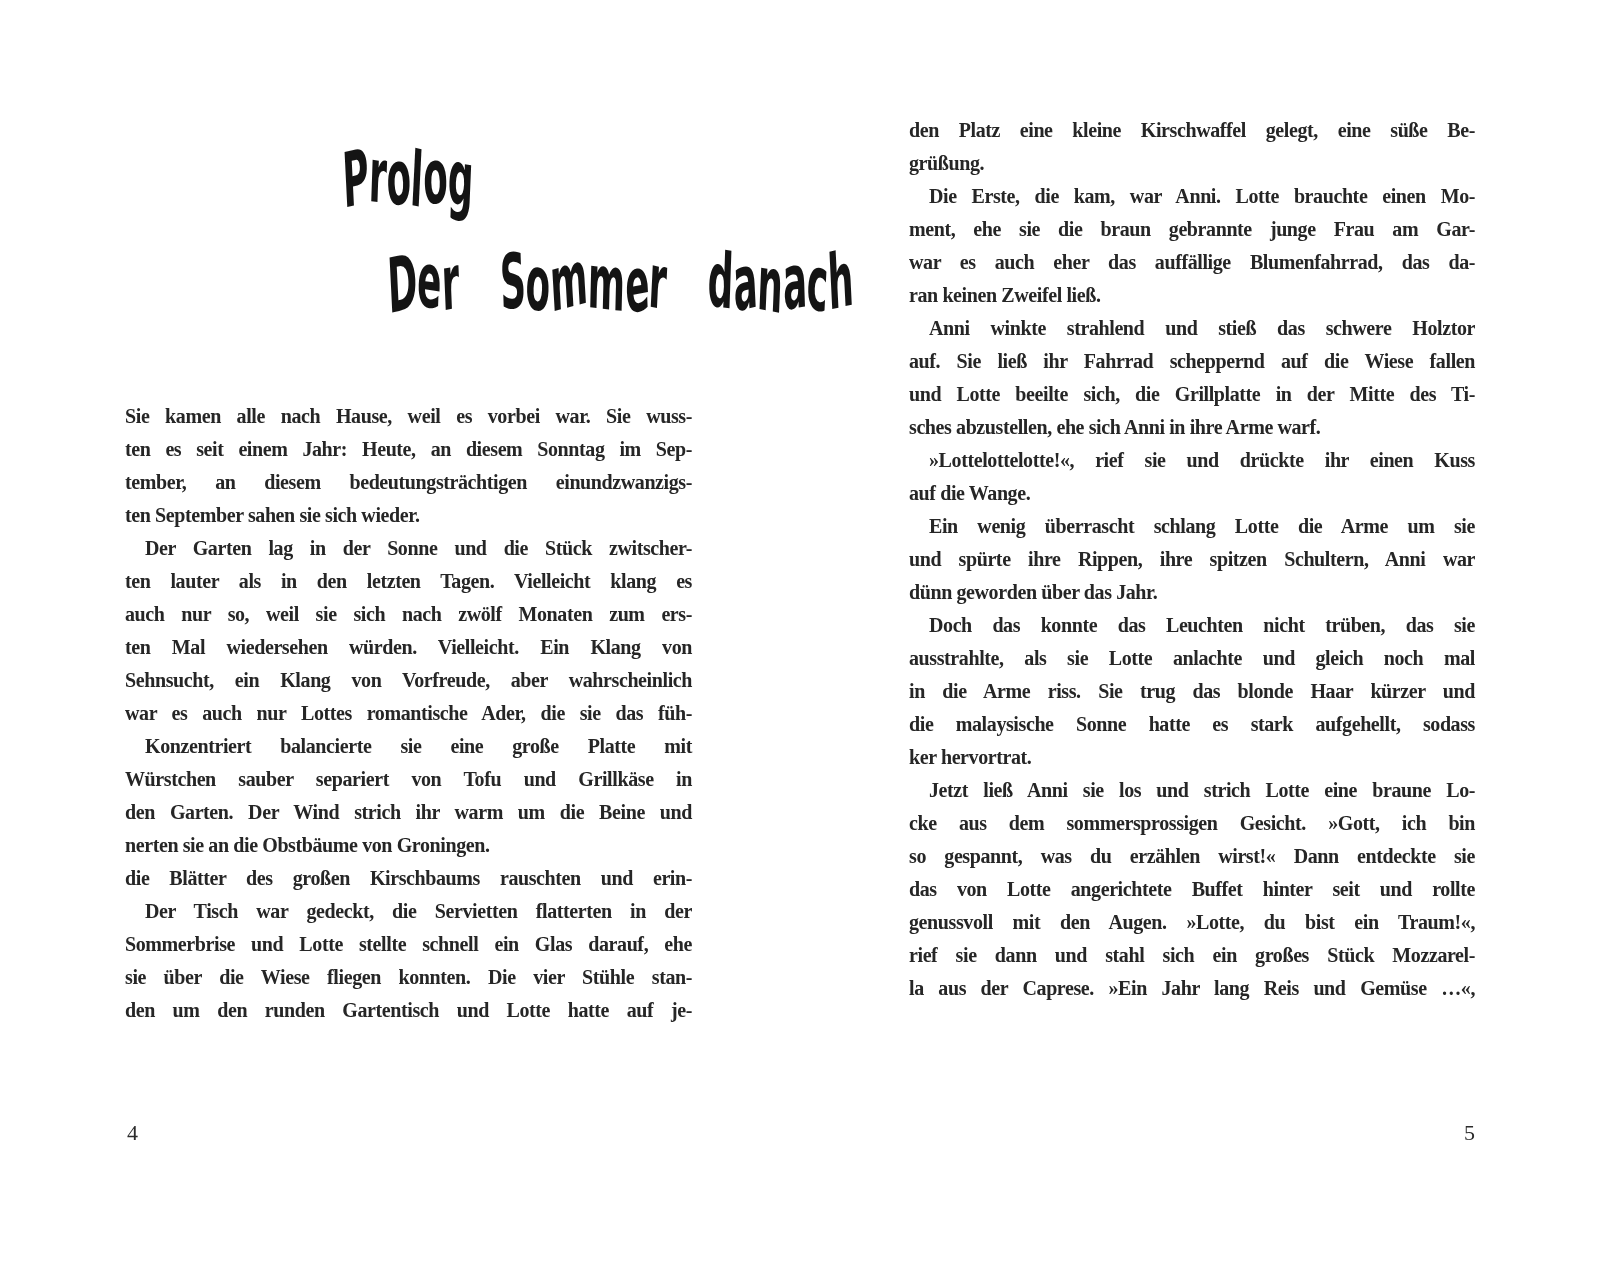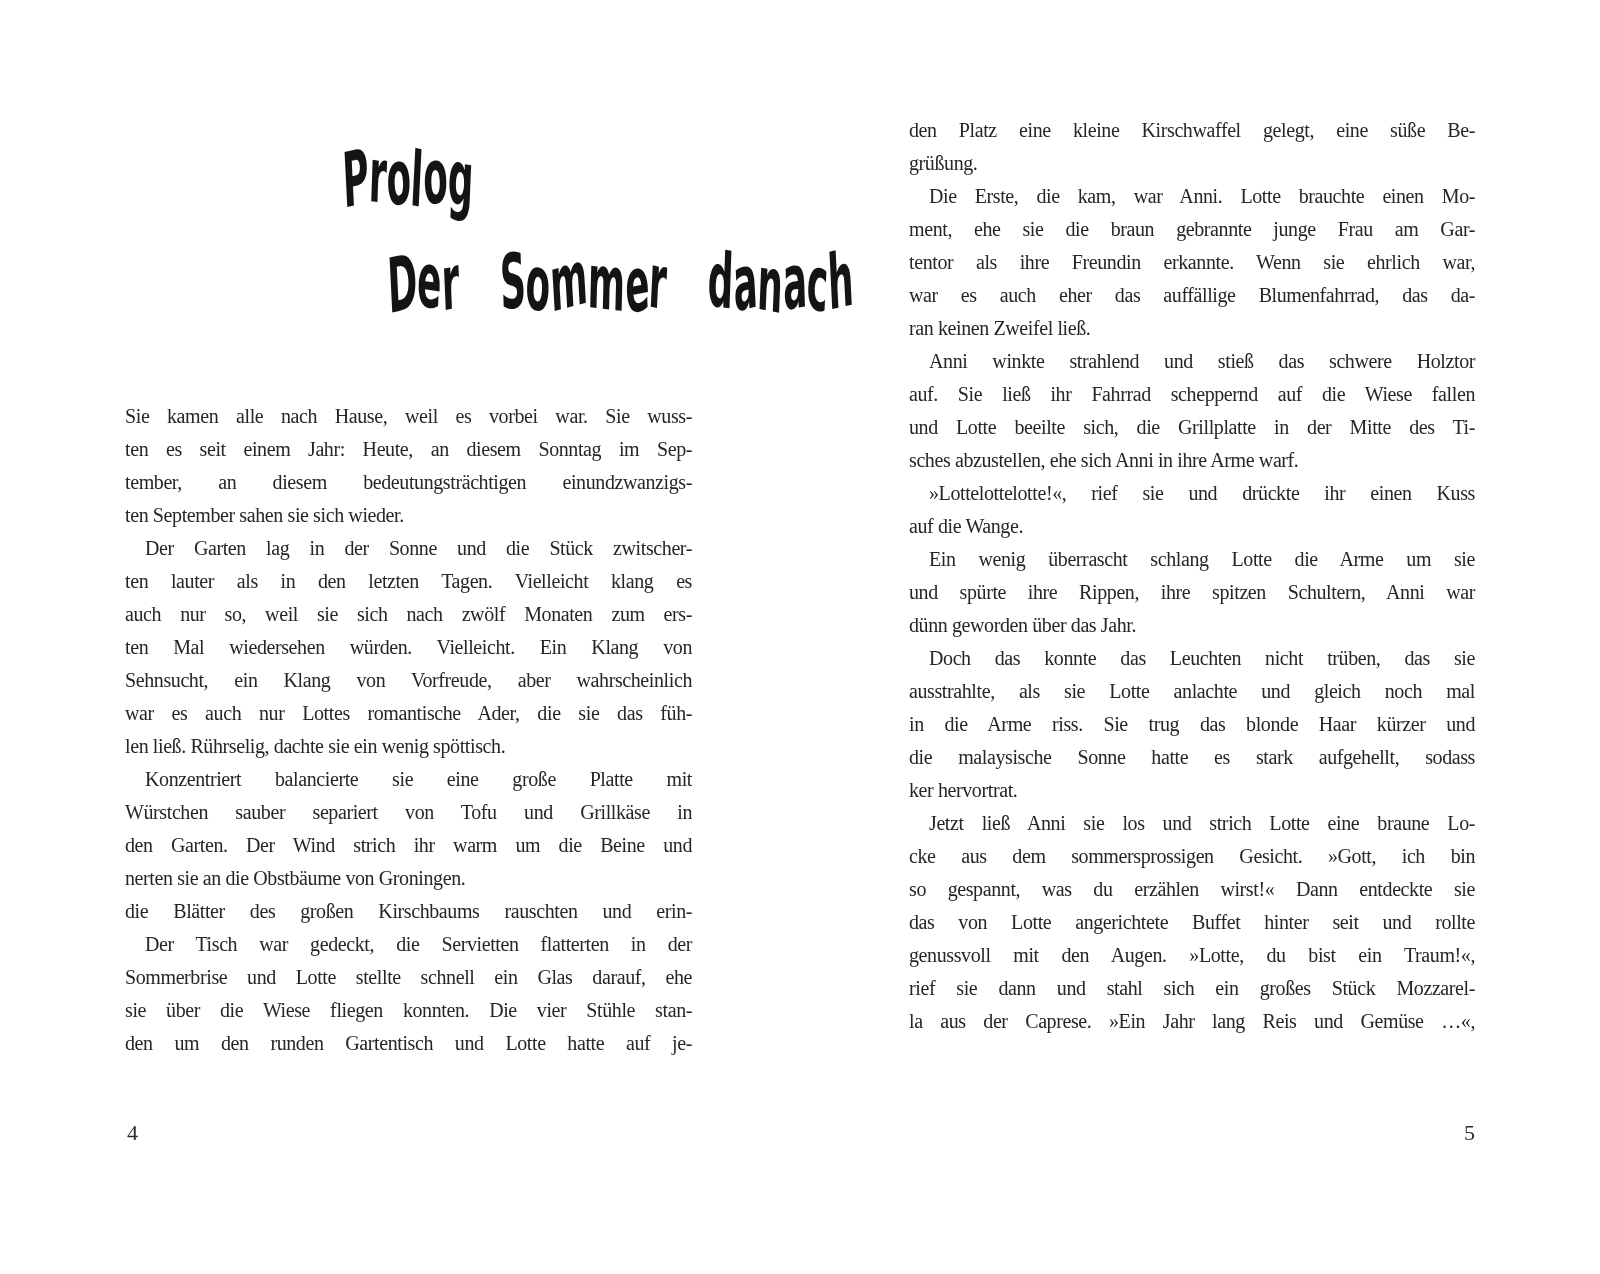--- a/index.html
+++ b/index.html
@@ -47,20 +47,21 @@
     line-height: 33px;
     letter-spacing: -0.02em;
   }
   .body-left  { left: 125px; top: 400px; width: 567px; }
   .body-right { left: 909px; top: 114px; width: 566px; }
 
   .line {
     text-align: justify;
     text-align-last: justify;
     height: 33px;
+    font-weight: bold;
   }
   .line.end { text-align-last: left; }
   .line.indent { padding-left: 20px; }
 
   .page-num {
     position: absolute;
     top: 1120px;
     font-size: 22px;
     color: #2b2b2b;
   }
@@ -77,41 +78,39 @@
       <div class="line">Sie kamen alle nach Hause, weil es vorbei war. Sie wuss-</div>
       <div class="line">ten es seit einem Jahr: Heute, an diesem Sonntag im Sep-</div>
       <div class="line">tember, an diesem bedeutungsträchtigen einundzwanzigs-</div>
       <div class="line end">ten September sahen sie sich wieder.</div>
       <div class="line indent">Der Garten lag in der Sonne und die Stück zwitscher-</div>
       <div class="line">ten lauter als in den letzten Tagen. Vielleicht klang es</div>
       <div class="line">auch nur so, weil sie sich nach zwölf Monaten zum ers-</div>
       <div class="line">ten Mal wiedersehen würden. Vielleicht. Ein Klang von</div>
       <div class="line">Sehnsucht, ein Klang von Vorfreude, aber wahrscheinlich</div>
       <div class="line">war es auch nur Lottes romantische Ader, die sie das füh-</div>
-      <div class="line end">len ließ. Rührselig, dachte sie ein wenig spöttisch.</div>
       <div class="line indent">Konzentriert balancierte sie eine große Platte mit</div>
       <div class="line">Würstchen sauber separiert von Tofu und Grillkäse in</div>
       <div class="line">den Garten. Der Wind strich ihr warm um die Beine und</div>
       <div class="line end">nerten sie an die Obstbäume von Groningen.</div>
       <div class="line">die Blätter des großen Kirschbaums rauschten und erin-</div>
       <div class="line indent">Der Tisch war gedeckt, die Servietten flatterten in der</div>
       <div class="line">Sommerbrise und Lotte stellte schnell ein Glas darauf, ehe</div>
       <div class="line">sie über die Wiese fliegen konnten. Die vier Stühle stan-</div>
       <div class="line">den um den runden Gartentisch und Lotte hatte auf je-</div>
     </div>
   <div class="page-num num-left">4</div>
 </section>
 
 <section class="page">
   <div class="body-text body-right" id="right-lines">
       <div class="line">den Platz eine kleine Kirschwaffel gelegt, eine süße Be-</div>
       <div class="line end">grüßung.</div>
       <div class="line indent">Die Erste, die kam, war Anni. Lotte brauchte einen Mo-</div>
       <div class="line">ment, ehe sie die braun gebrannte junge Frau am Gar-</div>
-      <div class="line">tentor als ihre Freundin erkannte. Wenn sie ehrlich war,</div>
       <div class="line">war es auch eher das auffällige Blumenfahrrad, das da-</div>
       <div class="line end">ran keinen Zweifel ließ.</div>
       <div class="line indent">Anni winkte strahlend und stieß das schwere Holztor</div>
       <div class="line">auf. Sie ließ ihr Fahrrad scheppernd auf die Wiese fallen</div>
       <div class="line">und Lotte beeilte sich, die Grillplatte in der Mitte des Ti-</div>
       <div class="line end">sches abzustellen, ehe sich Anni in ihre Arme warf.</div>
       <div class="line indent">»Lottelottelotte!«, rief sie und drückte ihr einen Kuss</div>
       <div class="line end">auf die Wange.</div>
       <div class="line indent">Ein wenig überrascht schlang Lotte die Arme um sie</div>
       <div class="line">und spürte ihre Rippen, ihre spitzen Schultern, Anni war</div>

